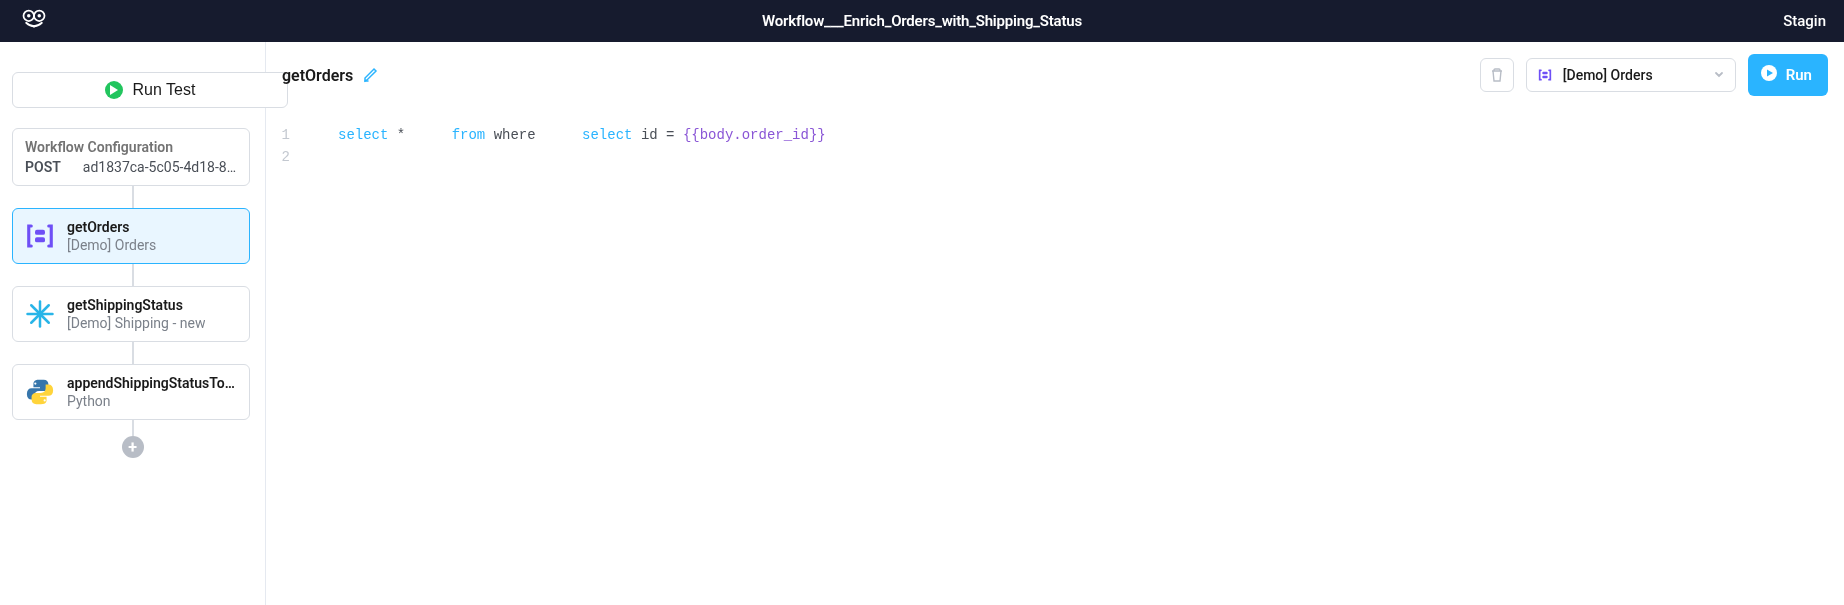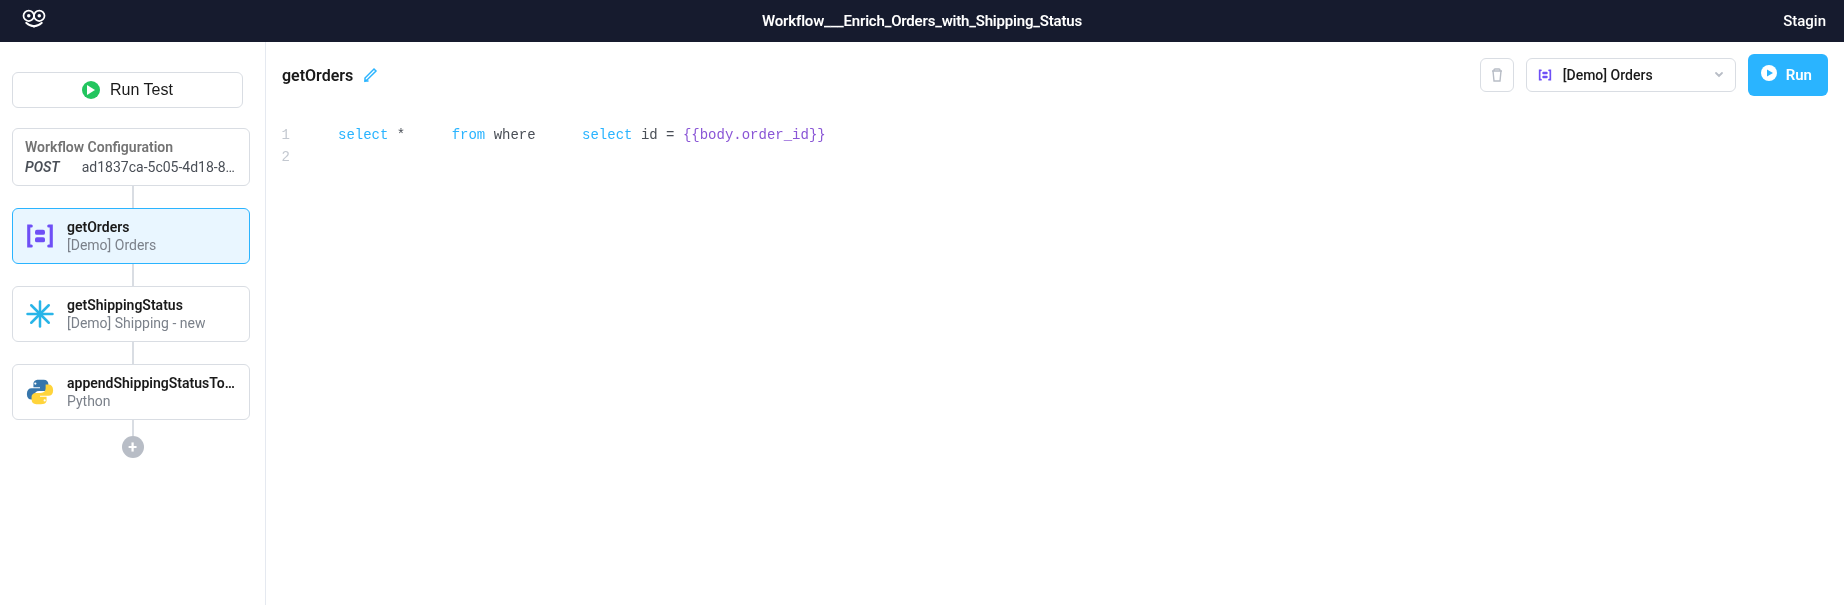--- a/index.html
+++ b/index.html
@@ -45,21 +45,21 @@
       display: flex;
       height: calc(605px - 42px);
     }
     .sidebar {
       width: 266px;
       padding: 30px 12px 12px 12px;
       border-right: 1px solid #e5e9f0;
       flex-shrink: 0;
     }
     .run-test-btn {
-      width: 231px;
+      width: 276px;
       height: 36px;
       border: 1px solid #d9dde3;
       border-radius: 6px;
       background: #fff;
       display: flex;
       align-items: center;
       justify-content: center;
       gap: 10px;
       font-size: 16px;
       font-weight: 500;
@@ -88,21 +88,21 @@
       color: #737373;
     }
     .wf-post {
       font-size: 14px;
       color: #4a4f57;
       margin-top: 4px;
       white-space: nowrap;
       overflow: hidden;
       text-overflow: ellipsis;
     }
-    .wf-post-method { font-weight:600; margin-right:22px;font-style:italic; }
+    .wf-post-method { font-weight:600; margin-right:22px; }
     .connector {
       width: 2px;
       height: 22px;
       background: #d9dde3;
       margin: 0 auto;
     }
     .step-card {
       border: 1px solid #d9dde3;
       border-radius: 6px;
       padding: 10px 12px;

